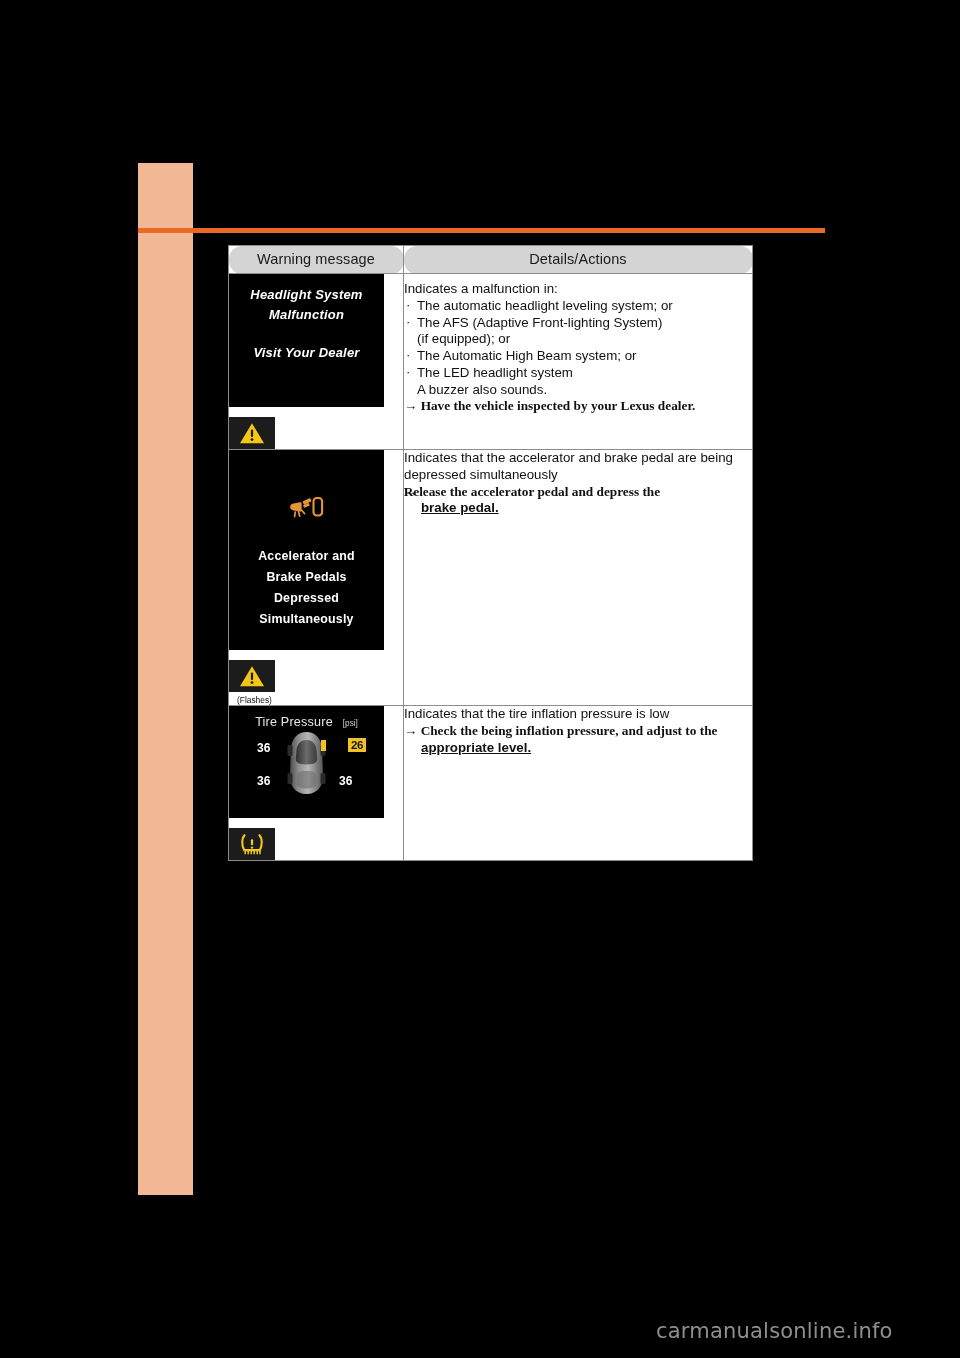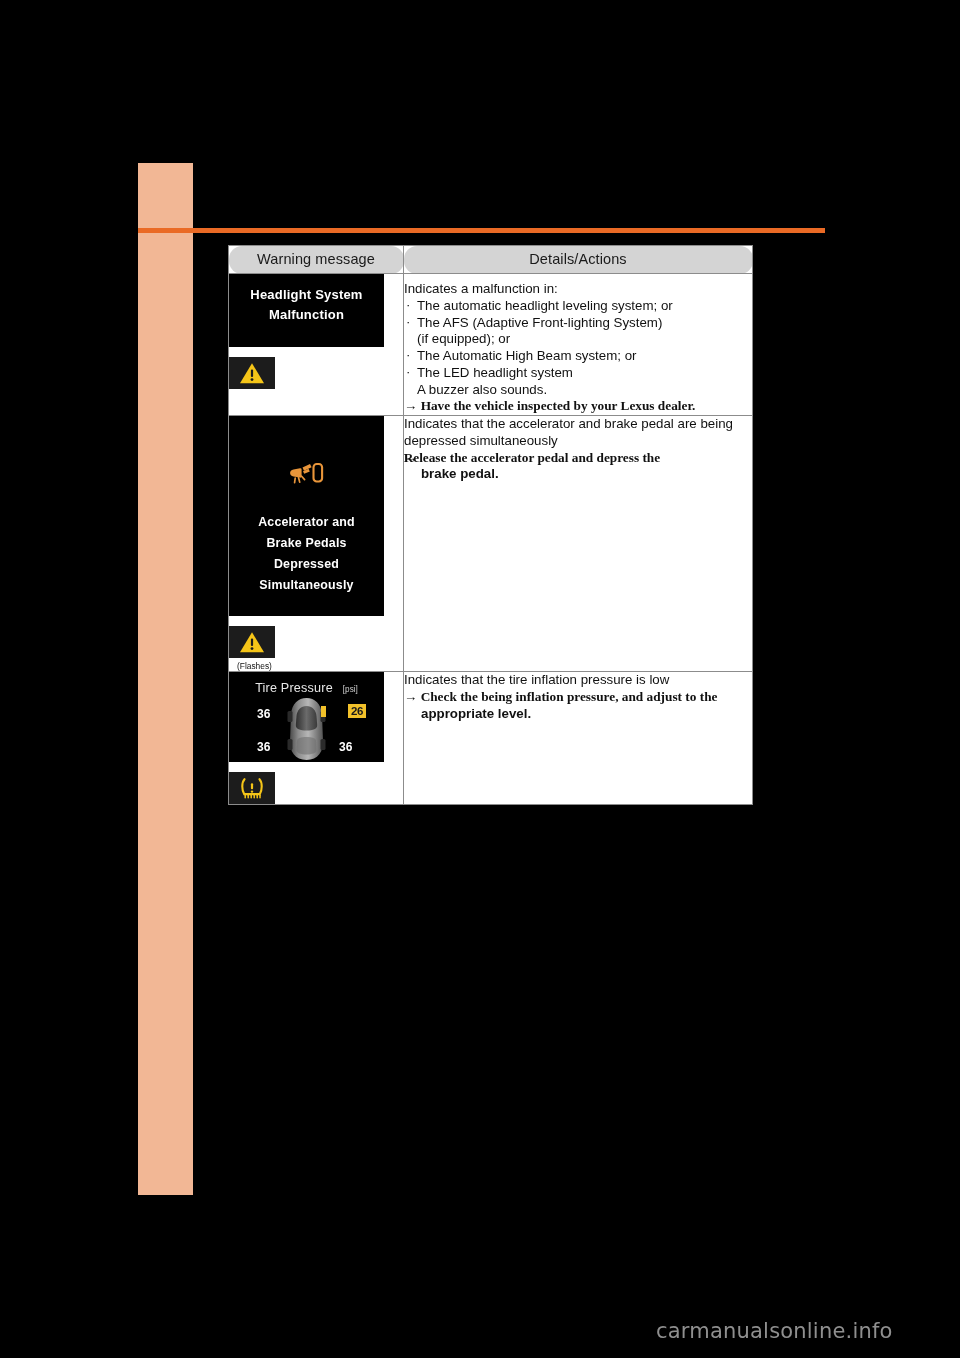--- a/index.html
+++ b/index.html
@@ -87,39 +87,40 @@
     text-align: center;
     font-weight: bold;
     font-size: 13px;
     letter-spacing: .2px;
     line-height: 1.55;
   }
   .mid-gap { height: 18px; }
 
   
   .mid-headlight {
-    height: 73px;
+    height: 133px;
     padding: 11px 0 0;
+    font-style: italic;
   }
 
   
   .mid-accel {
     height: 200px;
     padding: 0;
   }
   .mid-accel .pedal-icon-wrap {
     text-align: center;
     padding-top: 44px;
     padding-bottom: 20px;
   }
   .mid-accel .mid-line { font-size: 12.4px; line-height: 1.7; }
 
   
   .mid-tire {
-    height: 90px;
+    height: 112px;
     padding: 0;
   }
   .tire-title-row {
     display: flex;
     align-items: baseline;
     justify-content: center;
     gap: 10px;
     padding: 9px 0 2px;
   }
   .tire-title {
@@ -190,21 +191,21 @@
   }
   .justified {
     text-align: justify;
     text-align-last: left;
   }
   .hang {
     padding-left: 17px;
     text-indent: -17px;
     font-family: Liberation Serif, serif;
   }
-  .hang2 { padding-left: 17px; }
+  .hang2 { padding-left: 17px; text-decoration: underline; }
 
   
   .watermark {
     position: absolute;
     left: 656px;
     top: 1319px;
     font-size: 21px;
     color: #8f8f8f;
     letter-spacing: .2px;
     font-family: "DejaVu Sans", sans-serif;

